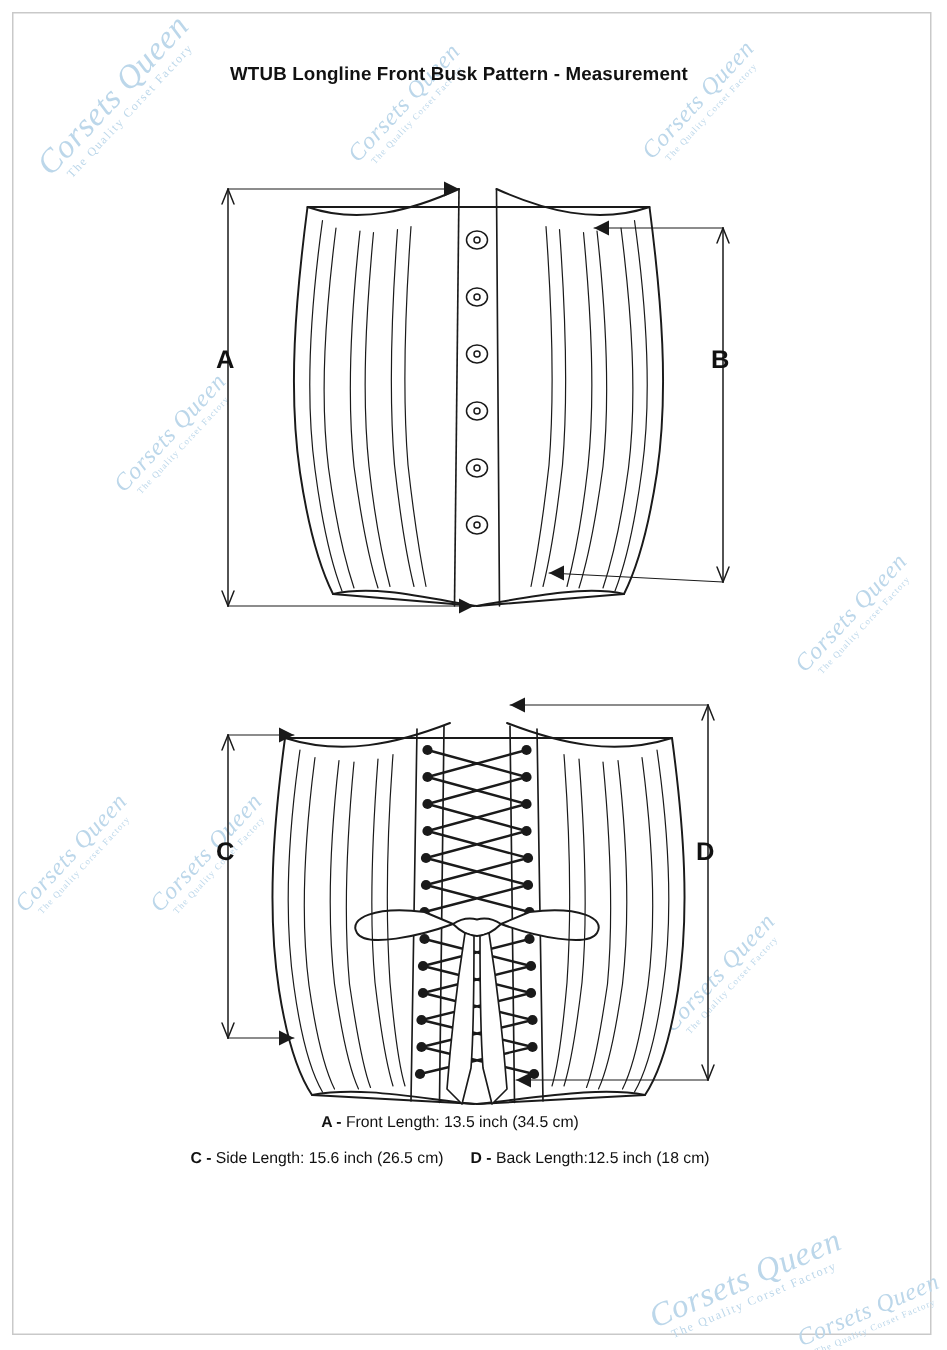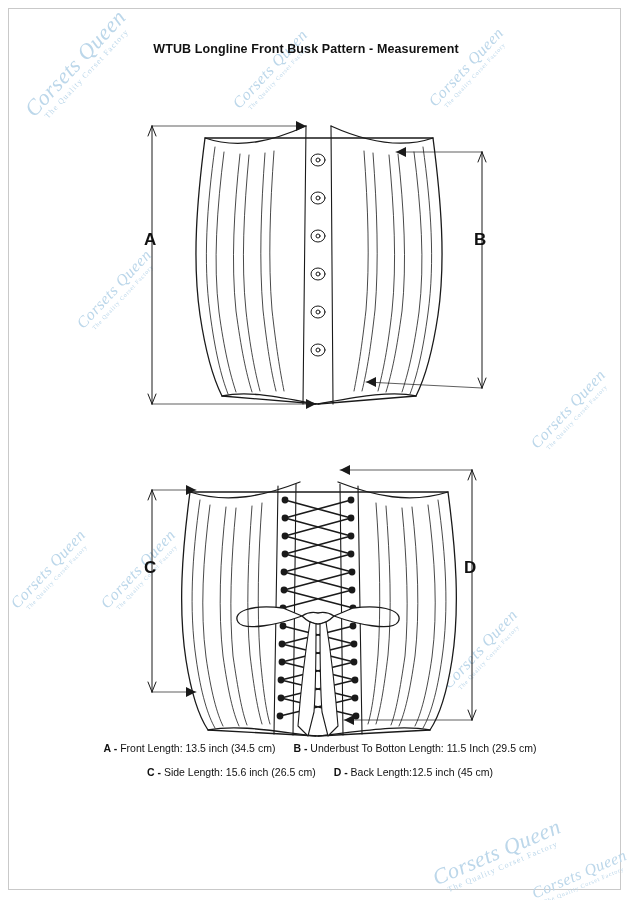--- a/index.html
+++ b/index.html
@@ -76,21 +76,20 @@
     font-size: 17px;
     font-weight: bold;
     color: #111111;
   }
 
   .legend {
     position: absolute;
     left: 0;
     top: 742px;
     width: 600px;
-    margin-left: 20px;
   }
   .legend-row {
     display: flex;
     justify-content: center;
     gap: 18px;
     margin-bottom: 12px;
     font-size: 10.5px;
     color: #111111;
   }
   .legend-item {
@@ -347,30 +346,26 @@
   <div class="measure-label" style="left:474px; top:230px;">B</div>
   <div class="measure-label" style="left:144px; top:558px;">C</div>
   <div class="measure-label" style="left:464px; top:558px;">D</div>
 
   <div class="legend">
     <div class="legend-row">
       <span class="legend-item">
         <span class="key">A -</span>
         <span>Front Length: 13.5 inch (34.5 cm)</span>
       </span>
-      <span class="legend-item">
-        <span class="key">B -</span>
-        <span>Underbust To Botton Length: 11.5 Inch (29.5 cm)</span>
-      </span>
     </div>
     <div class="legend-row">
       <span class="legend-item">
         <span class="key">C -</span>
         <span>Side Length: 15.6 inch (26.5 cm)</span>
       </span>
       <span class="legend-item">
         <span class="key">D -</span>
-        <span>Back Length:12.5 inch (45 cm)</span>
+        <span>Back Length:12.5 inch (18 cm)</span>
       </span>
     </div>
   </div>
 
 </div>
 
 </body></html>

